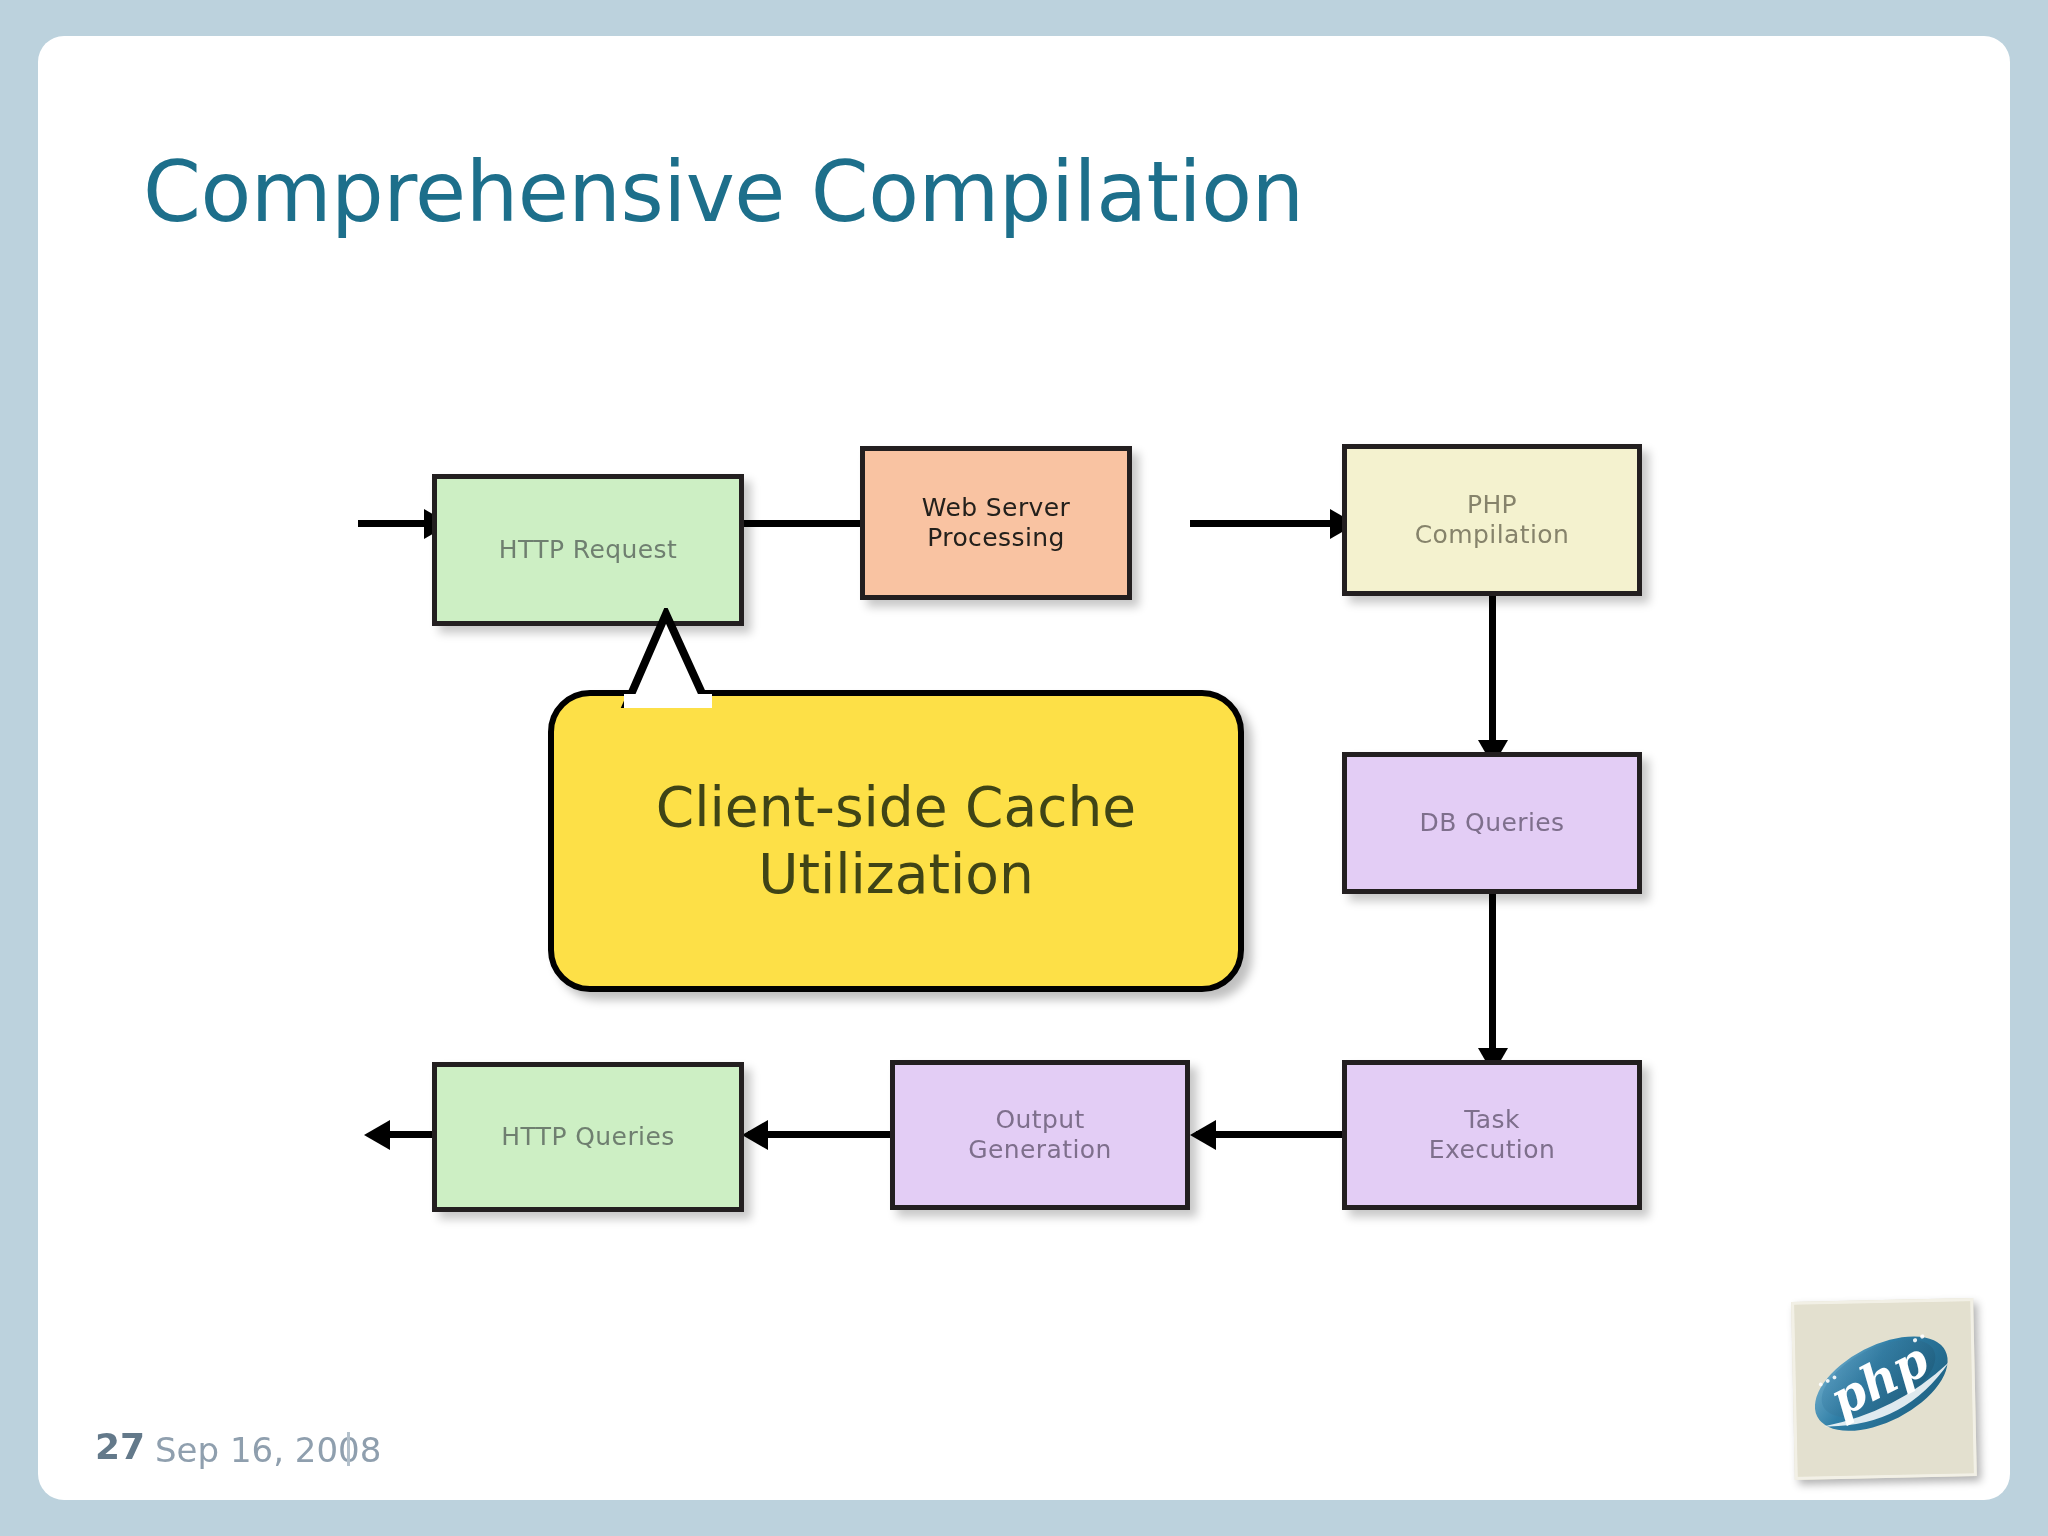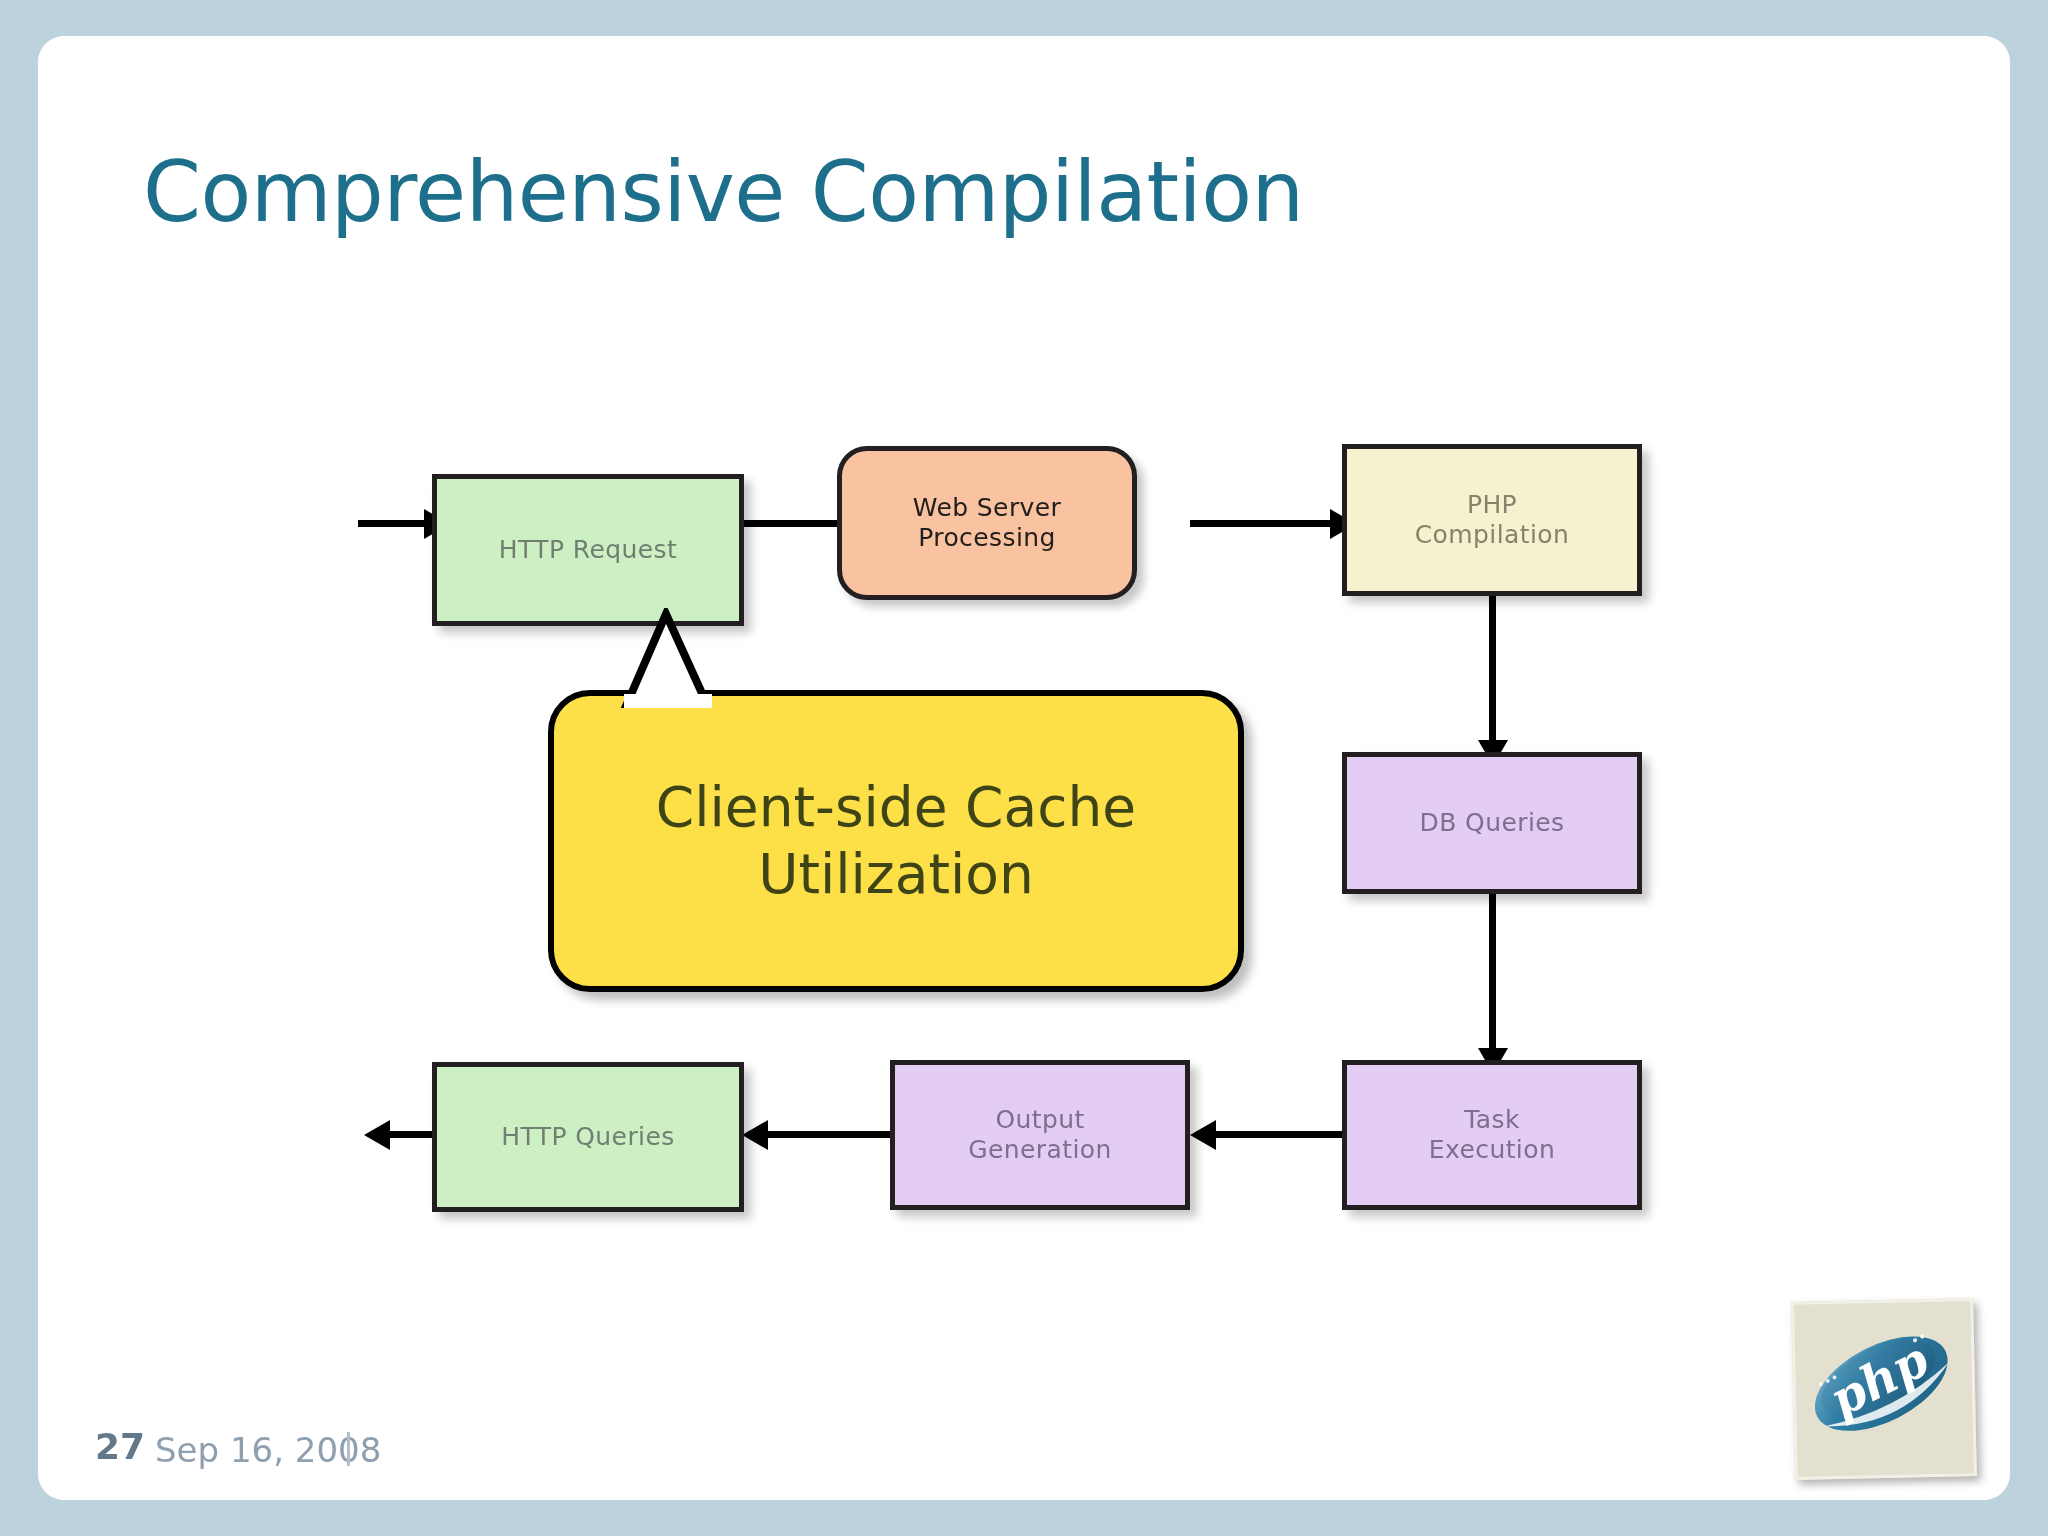--- a/index.html
+++ b/index.html
@@ -68,21 +68,21 @@
     letter-spacing: 0.4px;
     white-space: pre-line;
   }
   .node.green   { background:#cdefc4; color:#6f7f70; }
   .node.peach   { background:#f9c3a2; color:#23201c; }
   .node.cream   { background:#f4f2cf; color:#86836b; }
   .node.purple  { background:#e3cdf5; color:#7e6f8c; }
 
   
   #node-http-request    { left:432px;  top:448px;  width:312px;  height:152px;margin-top:26px; }
-  #node-web-server      { left:837px;  top:446px;  width:300px;  height:154px;border-radius:30px; }
+  #node-web-server      { left:860px;  top:446px;  width:272px;  height:154px; }
   #node-php-compilation { left:1342px; top:444px;  width:300px;  height:152px; }
   #node-db-queries      { left:1342px; top:752px;  width:300px;  height:142px; }
   #node-task-execution  { left:1342px; top:1060px; width:300px;  height:150px; }
   #node-output-gen      { left:890px;  top:1060px; width:300px;  height:150px; }
   #node-http-response   { left:432px;  top:1062px; width:312px;  height:150px; }
 
   
   .arrow-line {
     position: absolute;
     background: #000000;

